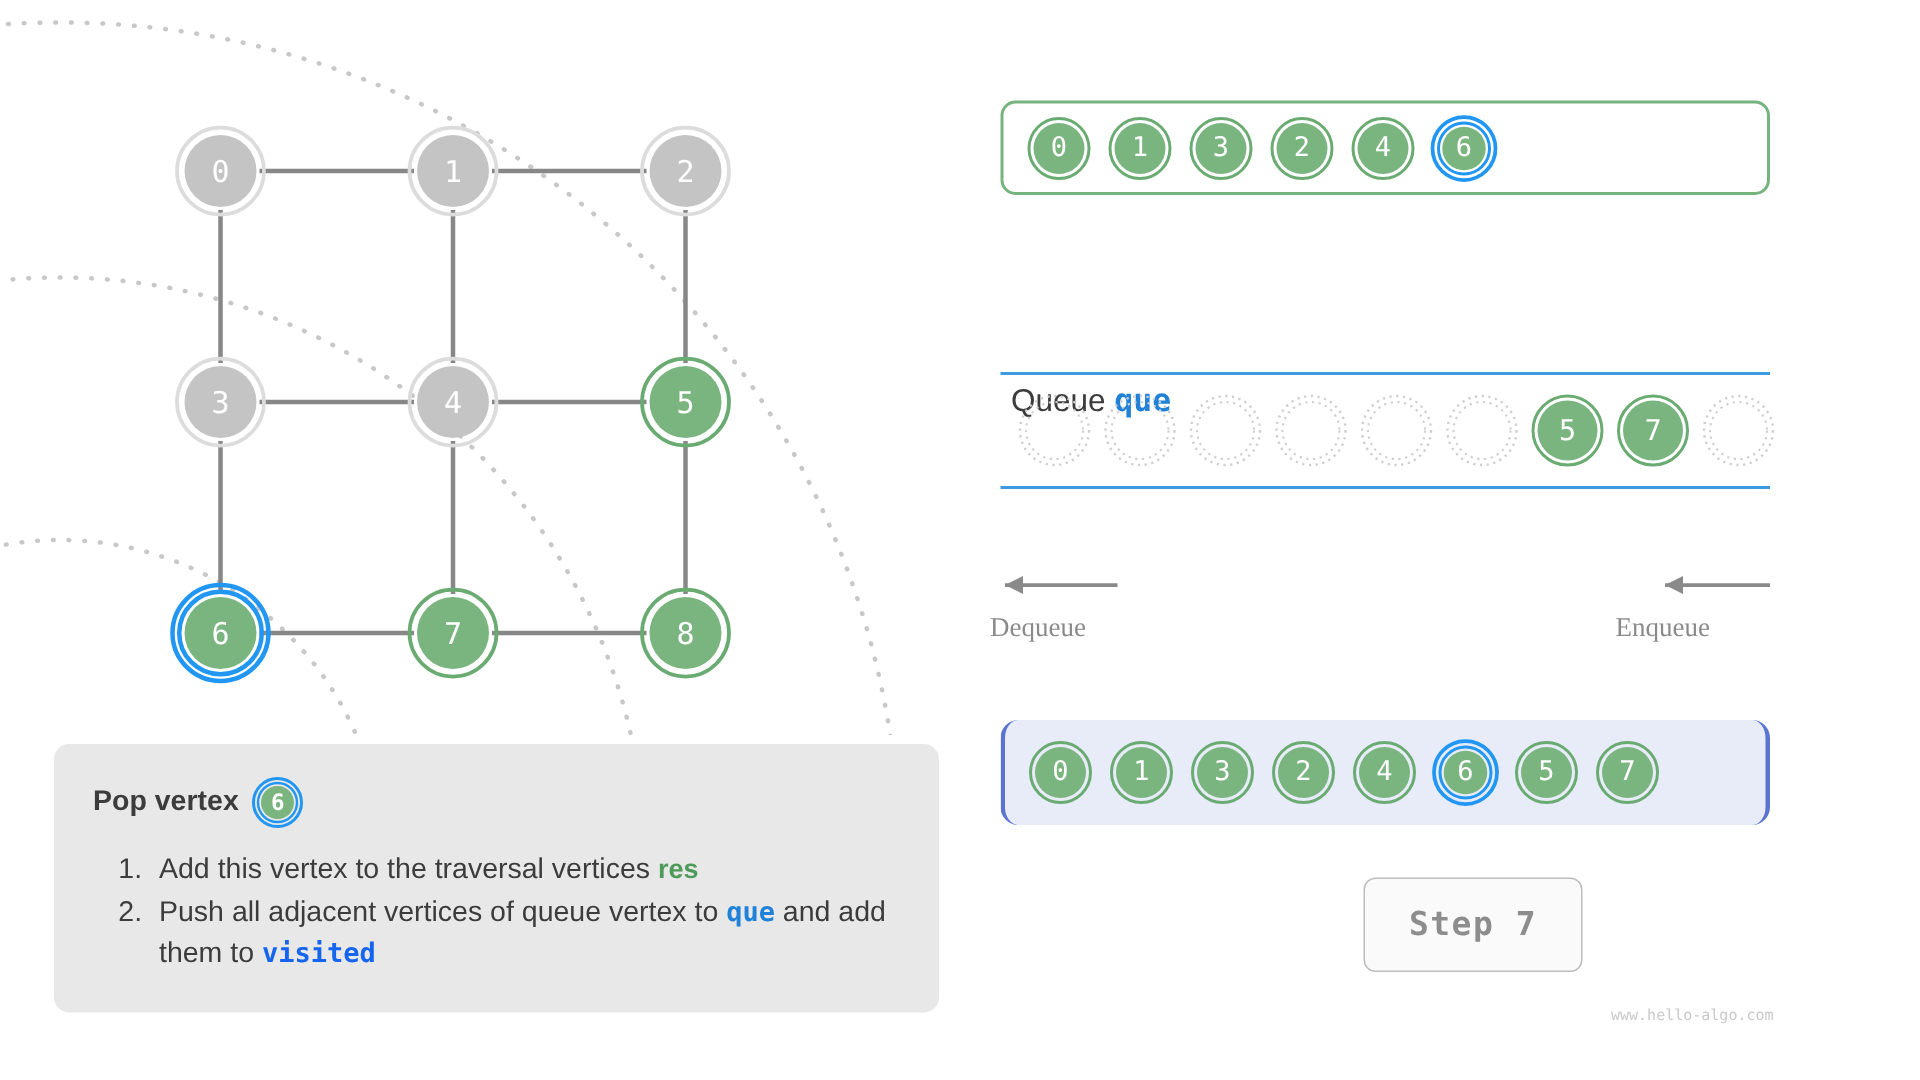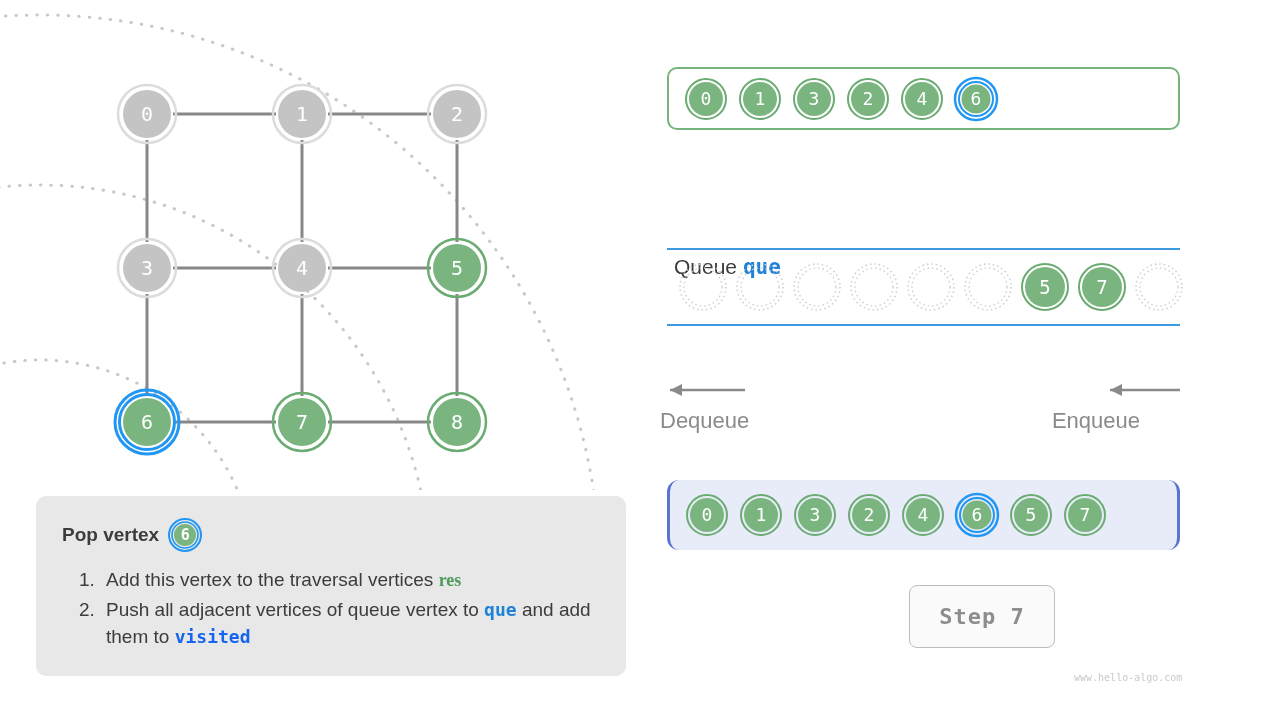--- a/index.html
+++ b/index.html
@@ -66,21 +66,21 @@
     font-family: "DejaVu Sans Mono", monospace;
     line-height: 1;
   }
   ol#desc-list {
     margin: 14px 0 0 0;
     padding: 0 0 0 38px;
     font-size: 19px;
     line-height: 27px;
   }
   ol#desc-list li { margin-bottom: 2px; padding-left: 6px; }
-  .code-green { font-family: Liberation Serif, serif; color: #4e9a58; font-weight: bold; font-size: 18px; }
+  .code-green { font-family: Liberation Sans, sans-serif; color: #4e9a58; font-weight: bold; font-size: 18px; }
   .code-blue  { font-family: "DejaVu Sans Mono", monospace; color: #1565f0; font-weight: bold; font-size: 18px; }
   .code-blue-lt { font-family: "DejaVu Sans Mono", monospace; color: #1f82d8; font-weight: bold; font-size: 18px; }
 
   
   #right-panel {
     position: absolute;
     left: 660px;
     top: 0;
     width: 620px;
     height: 720px;
@@ -139,23 +139,24 @@
   .arrow-row {
     position: absolute;
     top: 330px;
     left: 0;
     width: 520px;
     height: 60px;
   }
   .arrow-label {
     position: absolute;
     top: 30px;
-    font-size: 22px;
+    font-size: 18px;
     color: #8a8a8a;
     white-space: nowrap;
+    font-family: Liberation Serif, serif;
   }
 
   
   #visited-box {
     position: absolute;
     left: 7px;
     top: 480px;
     width: 513px;
     height: 70px;
     box-sizing: border-box;

